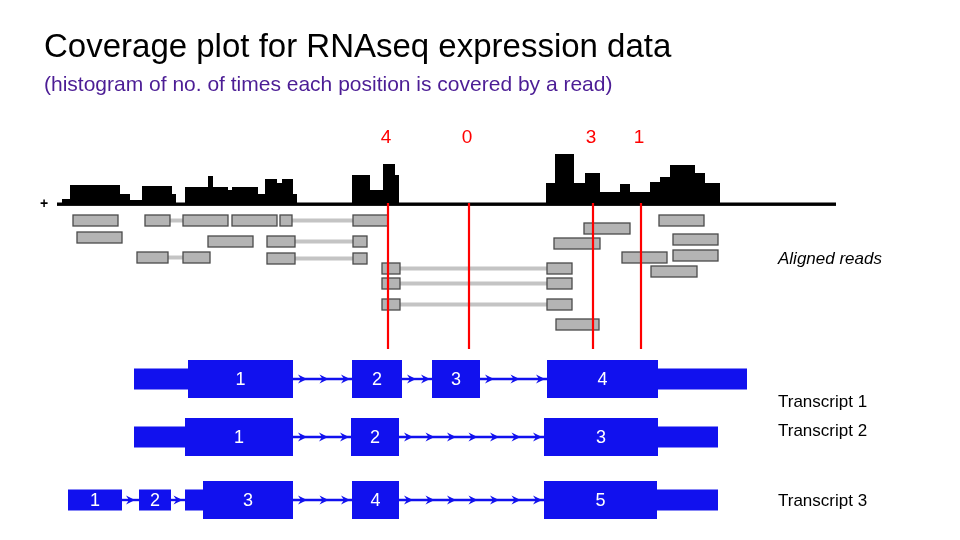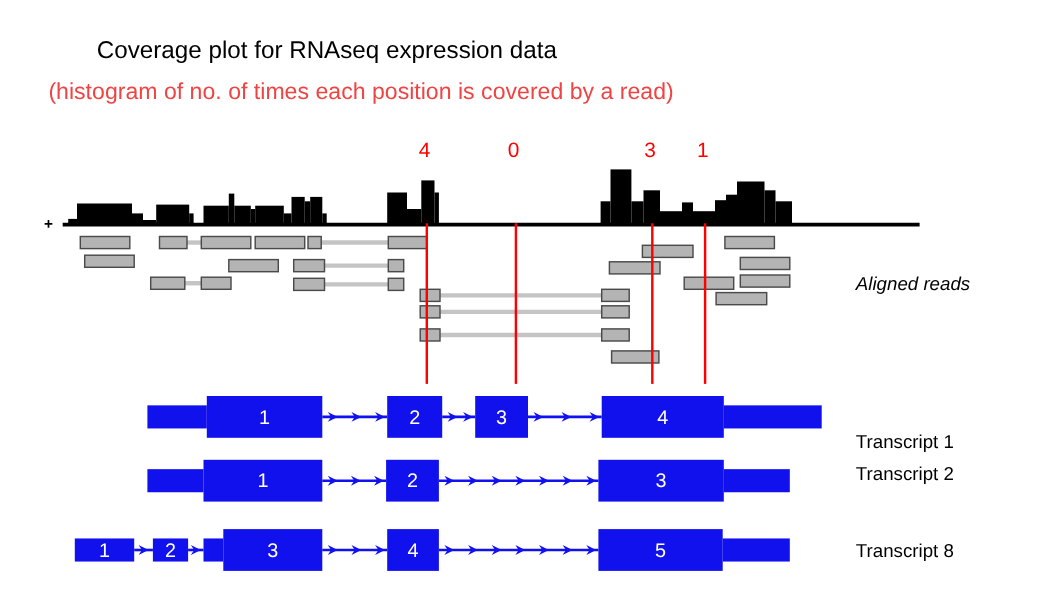--- a/index.html
+++ b/index.html
@@ -1,21 +1,21 @@
 <!DOCTYPE html>
 <html><head>
 <meta charset="utf-8">
 <style>
   html,body{margin:0;padding:0;background:#ffffff;}
   .canvas{
     position:relative;width:960px;height:540px;background:#ffffff;overflow:hidden;
     font-family:"Liberation Sans", sans-serif;color:#000;
   }
-  .title{position:absolute;left:44px;top:28px;font-size:22px;line-height:36px;color:#000;white-space:nowrap;margin-left:44px;}
-  .subtitle{position:absolute;left:44px;top:72px;font-size:21px;line-height:24px;color:#ef4444;white-space:nowrap;}
+  .title{position:absolute;left:44px;top:28px;font-size:33px;line-height:36px;color:#000;white-space:nowrap;}
+  .subtitle{position:absolute;left:44px;top:72px;font-size:21px;line-height:24px;color:#4c1d95;white-space:nowrap;}
   .strand{position:absolute;left:40px;top:195px;font-size:14px;font-weight:bold;color:#000;}
   .side-label{position:absolute;left:778px;font-size:17px;color:#000;white-space:nowrap;}
   .side-label.aligned{top:249px;font-style:italic;}
   .side-label.t1{top:360px;margin-top:32px;}
   .side-label.t2{top:421px;}
   .side-label.t3{top:491px;}
   svg#diagram{position:absolute;left:0;top:0;}
 </style>
 </head>
 <body>
@@ -170,14 +170,14 @@
       <text x="600.5" y="506" fill="#ffffff" font-size="18" text-anchor="middle" font-family="&quot;Liberation Sans&quot;, sans-serif">5</text>
     </svg>
 
   <div class="title">Coverage plot for RNAseq expression data</div>
   <div class="subtitle">(histogram of no. of times each position is covered by a read)</div>
   <div class="strand">+</div>
 
   <div class="side-label aligned">Aligned reads</div>
   <div class="side-label t1">Transcript 1</div>
   <div class="side-label t2">Transcript 2</div>
-  <div class="side-label t3">Transcript 8</div>
+  <div class="side-label t3">Transcript 3</div>
 </div>
 
 </body></html>

